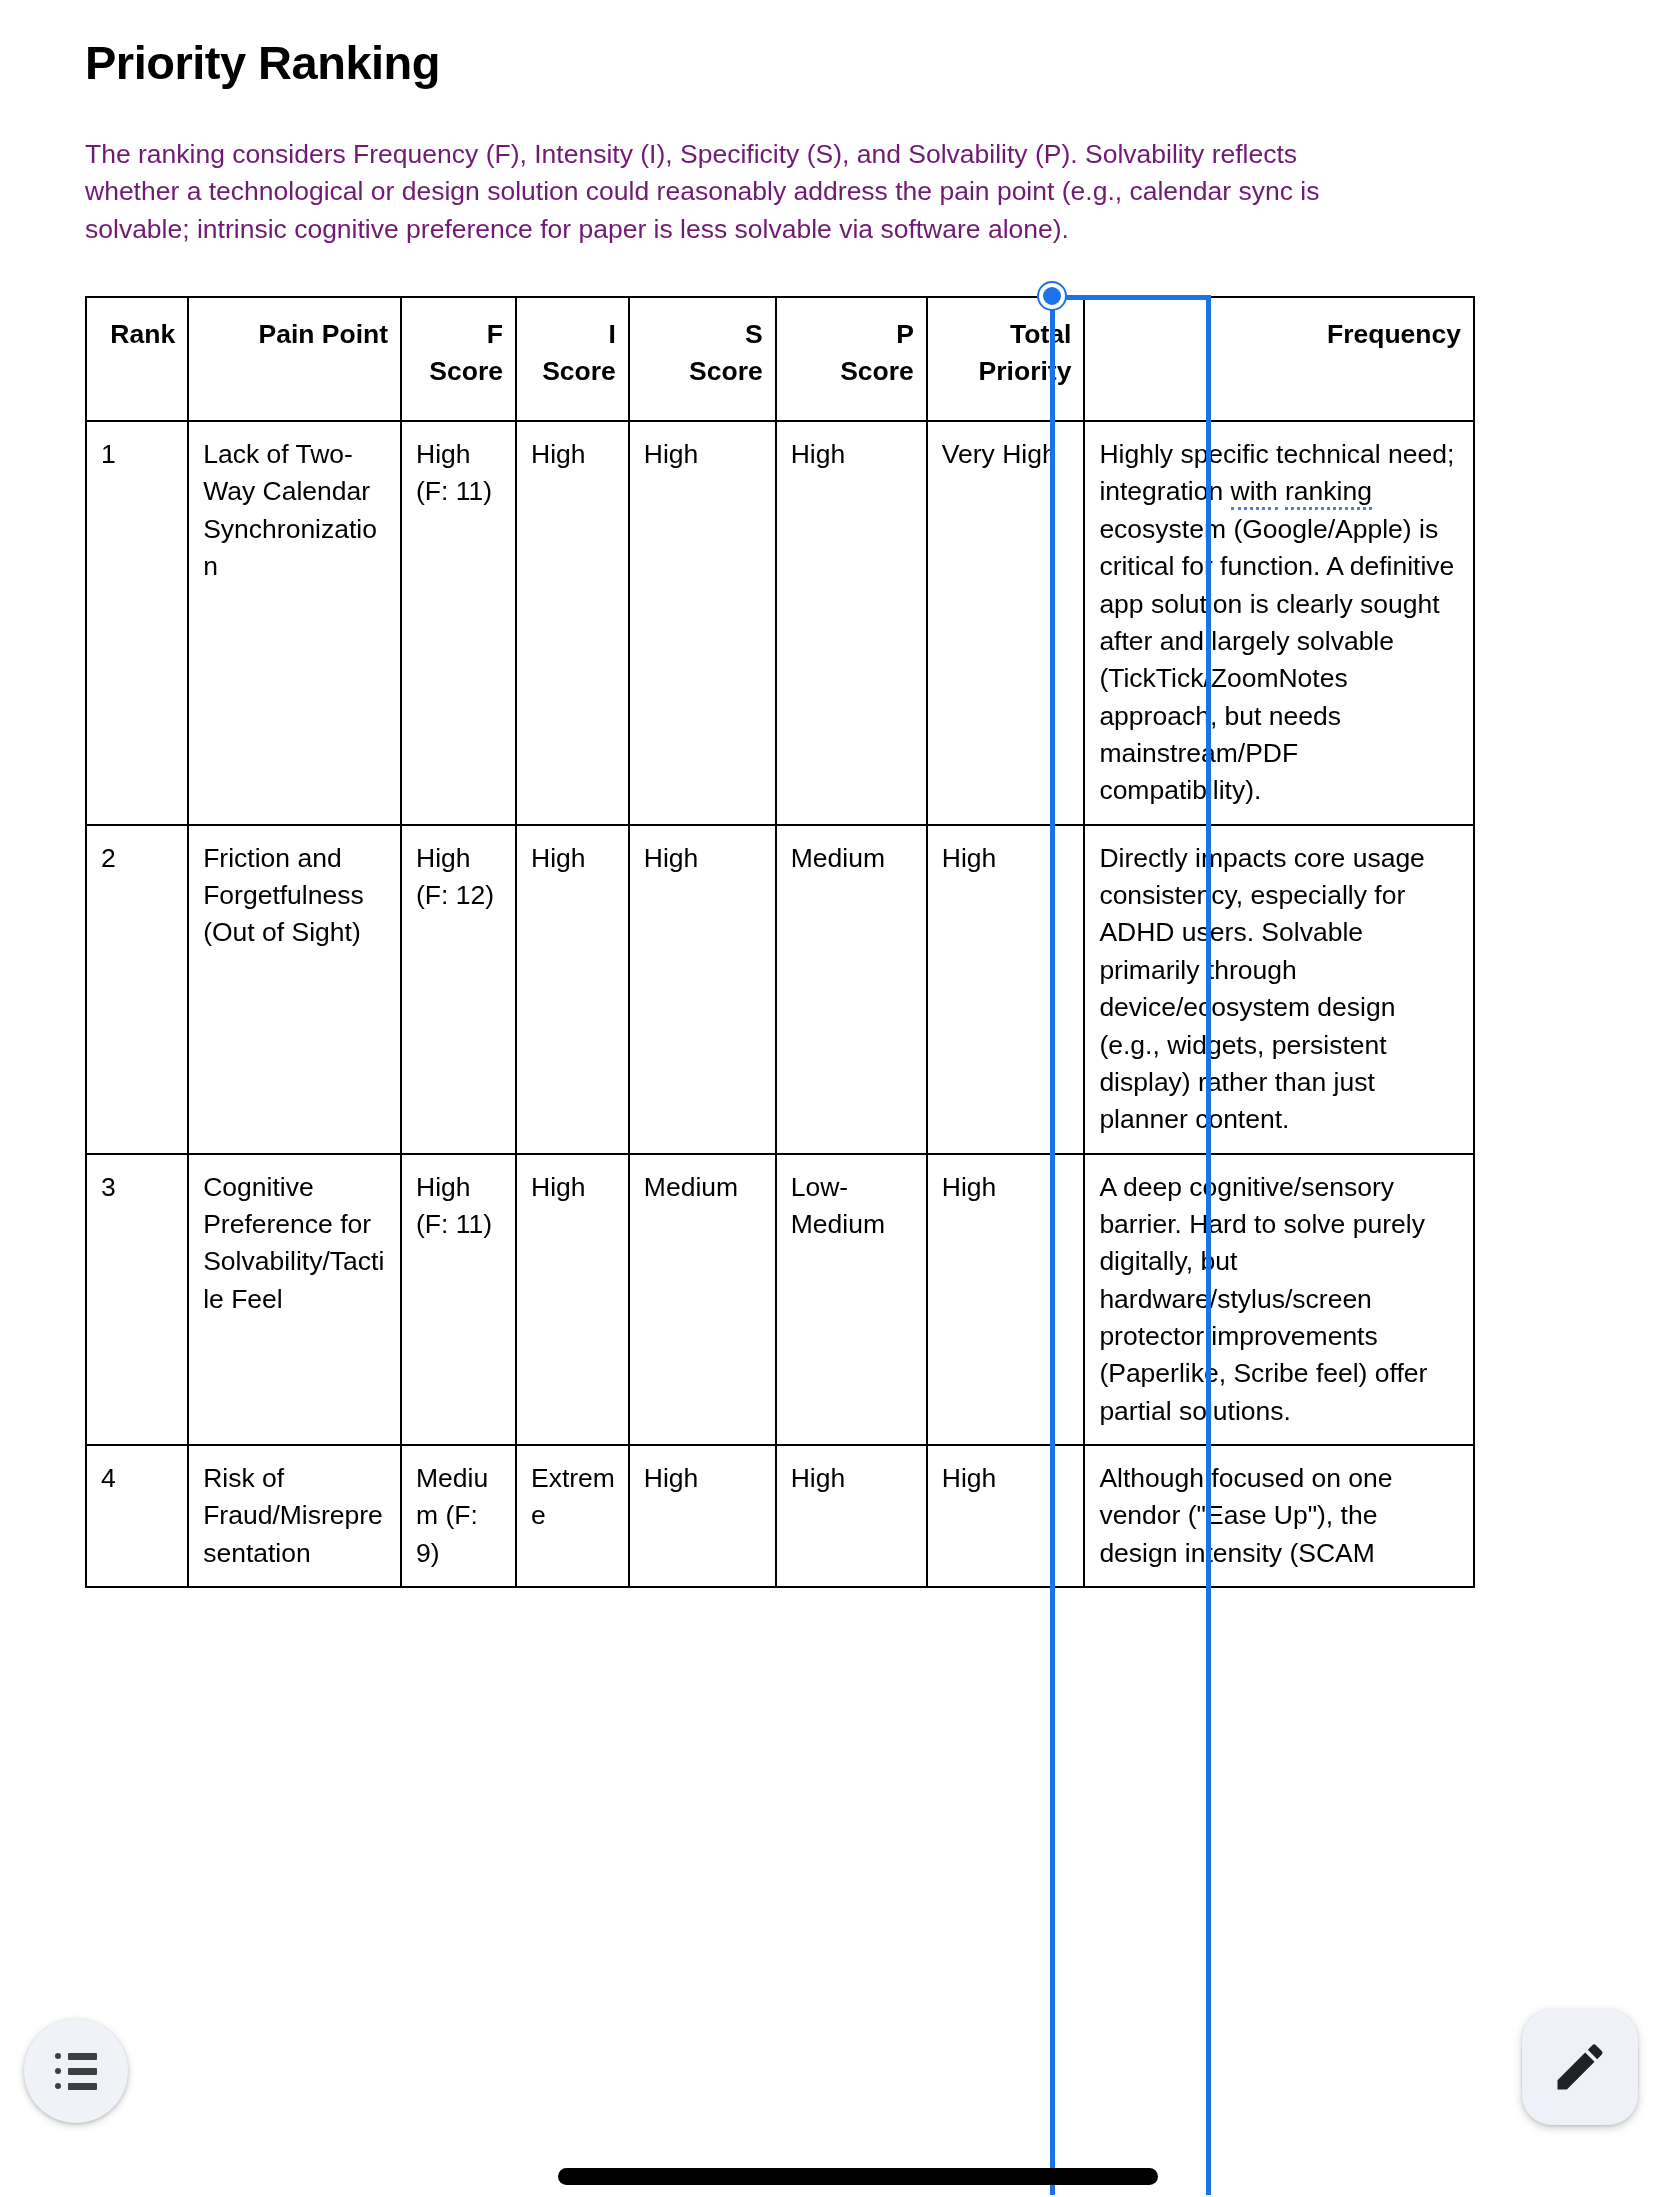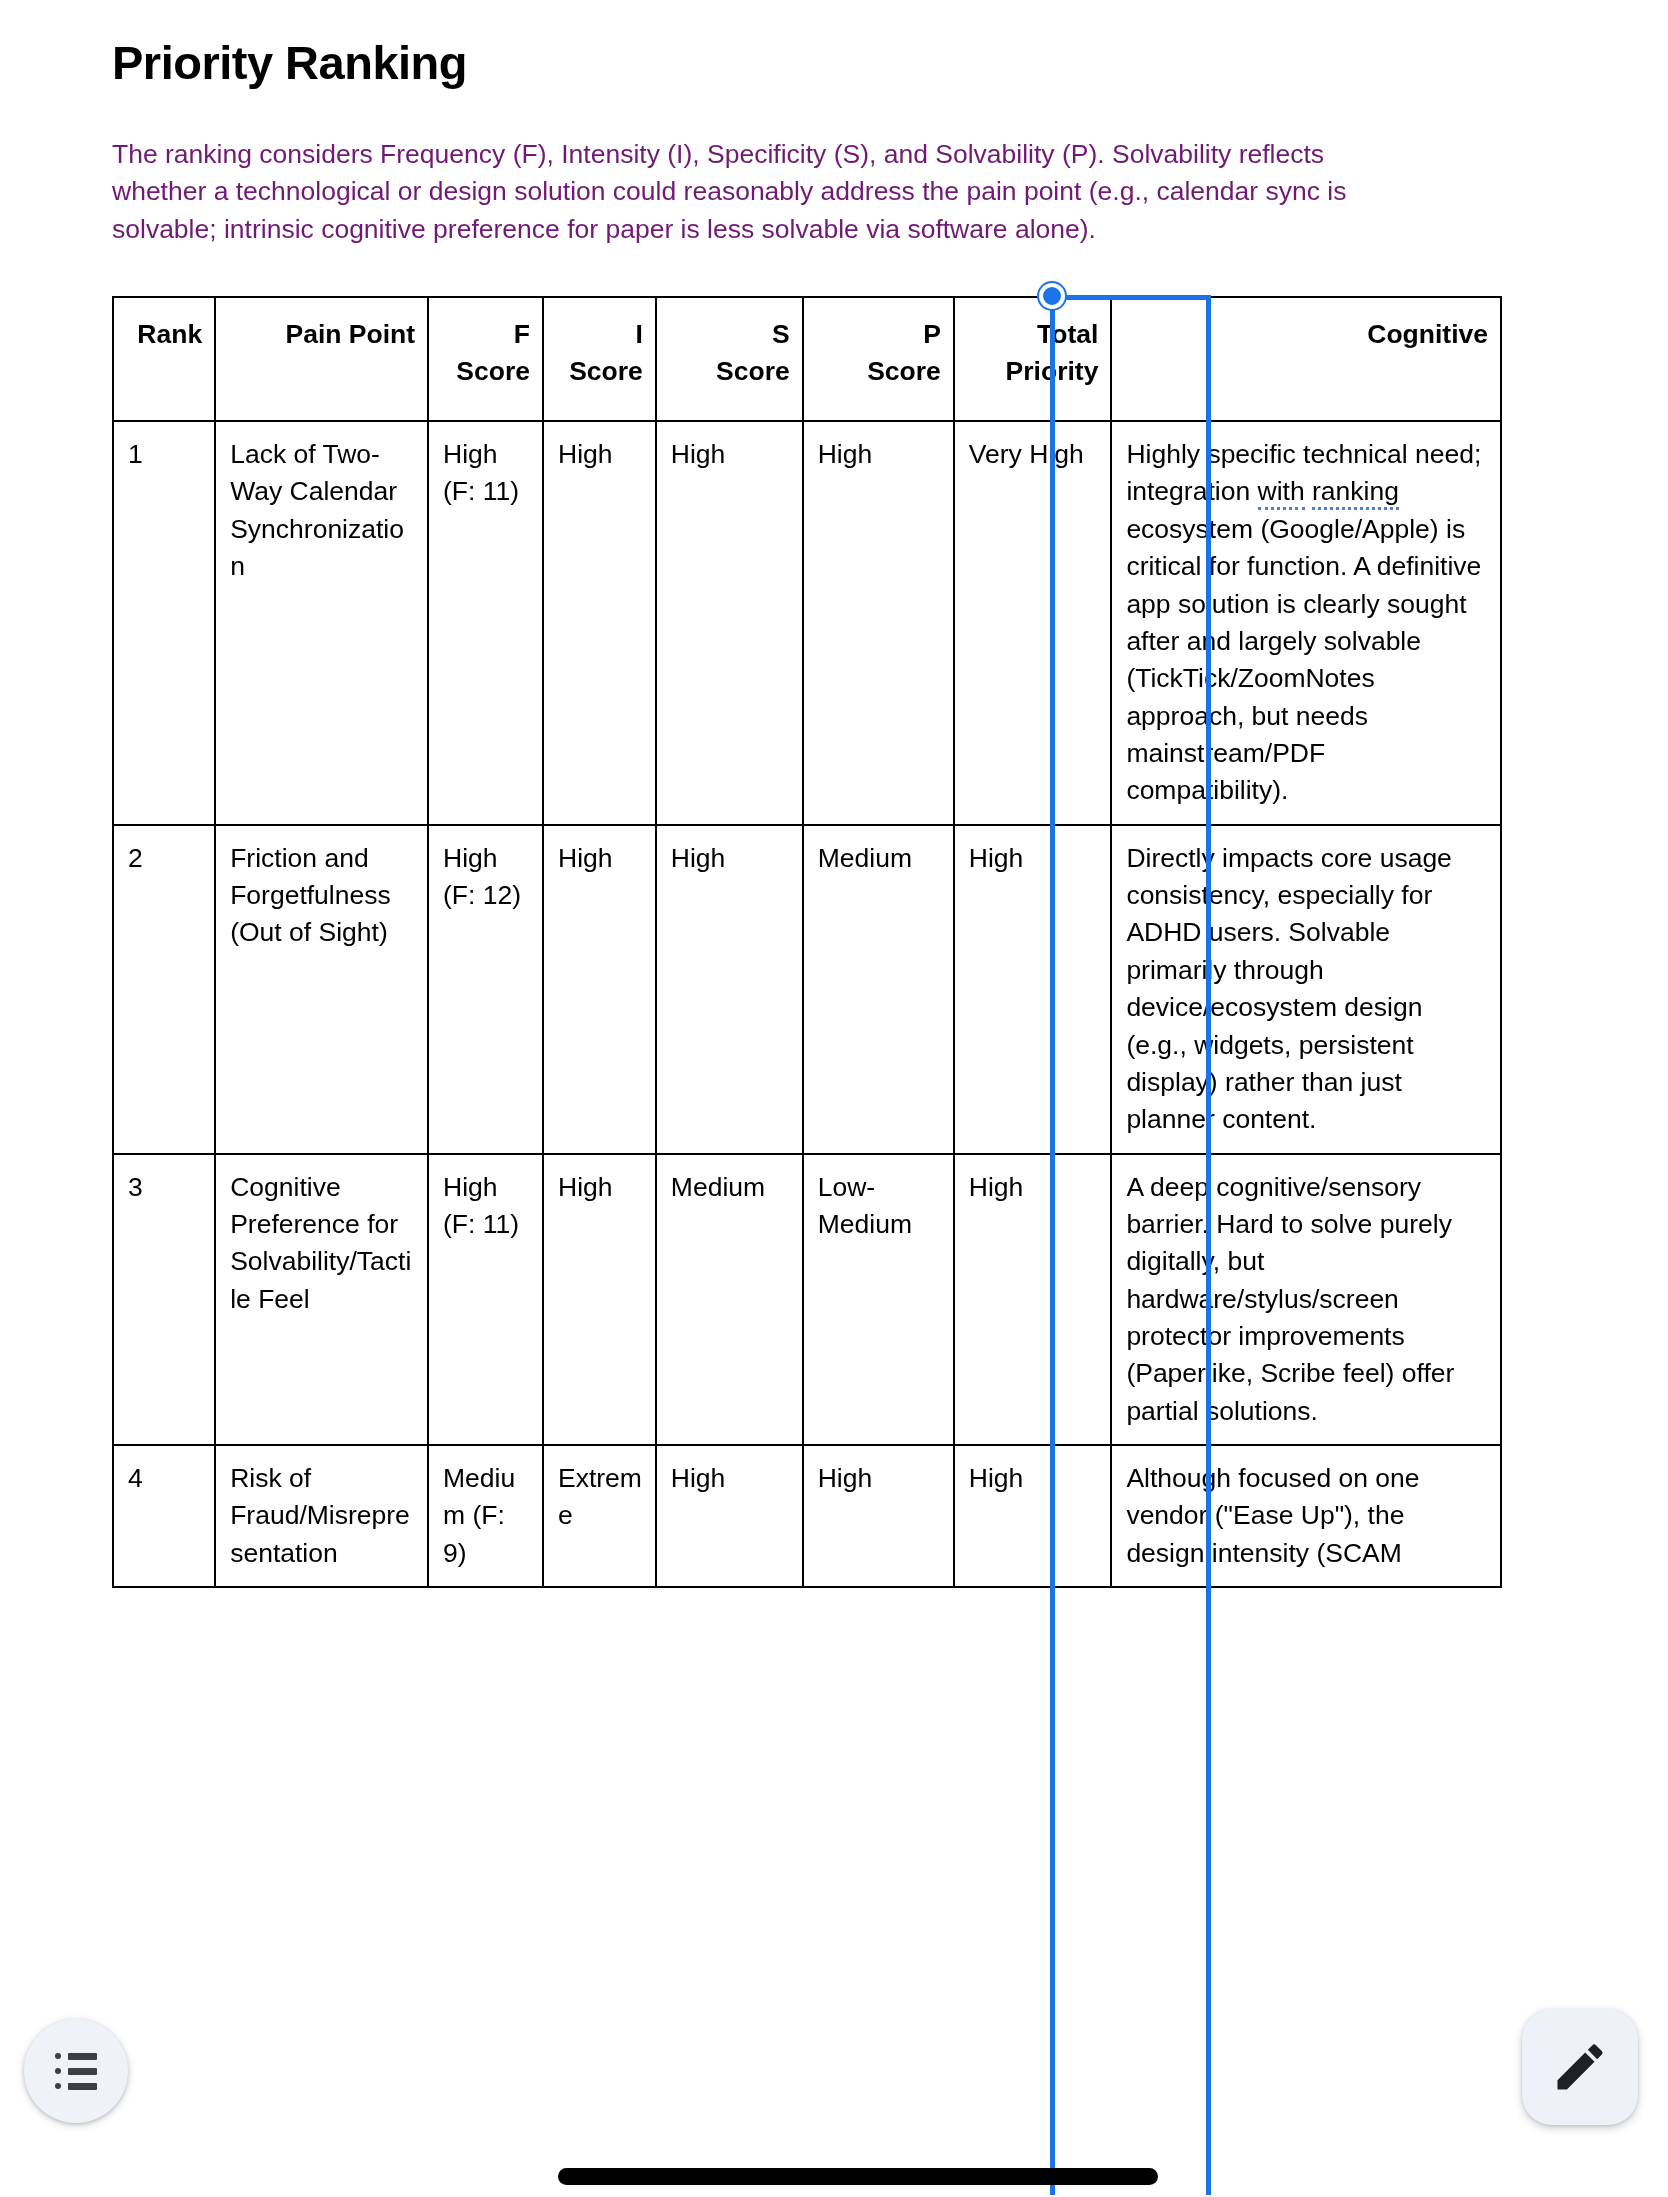--- a/index.html
+++ b/index.html
@@ -14,21 +14,21 @@
   #page {
     position: relative;
     width: 1668px; height: 2197px;
     background: #fff;
     overflow: hidden;
   }
   .doc {
     position: absolute;
     left: 0; top: 0;
     width: 1668px;
-    padding: 36px 70px 0 112px;
+    padding: 36px 70px 0 85px;
   }
   h1.page-title {
     font-size: 47px;
     font-weight: bold;
     letter-spacing: -0.5px;
     margin: 0 0 46px 0;
     line-height: 1.15;
     color: #000;
   }
   p.intro {
@@ -218,21 +218,21 @@
             <span>Score</span>
           </th>
           <th>
             <span>P</span><br>
             <span>Score</span>
           </th>
           <th class="selected-col">
             <span>Total</span><br>
             <span>Priority</span>
           </th>
-          <th>Cognitive</th>
+          <th>Frequency</th>
         </tr>
       </thead>
       <tbody>
 
         <tr>
           <td class="rank-cell">1</td>
           <td class="pain-cell">Lack of Two-Way Calendar Synchronization</td>
           <td>High (F: 11)</td>
           <td>High</td>
           <td>High</td>

